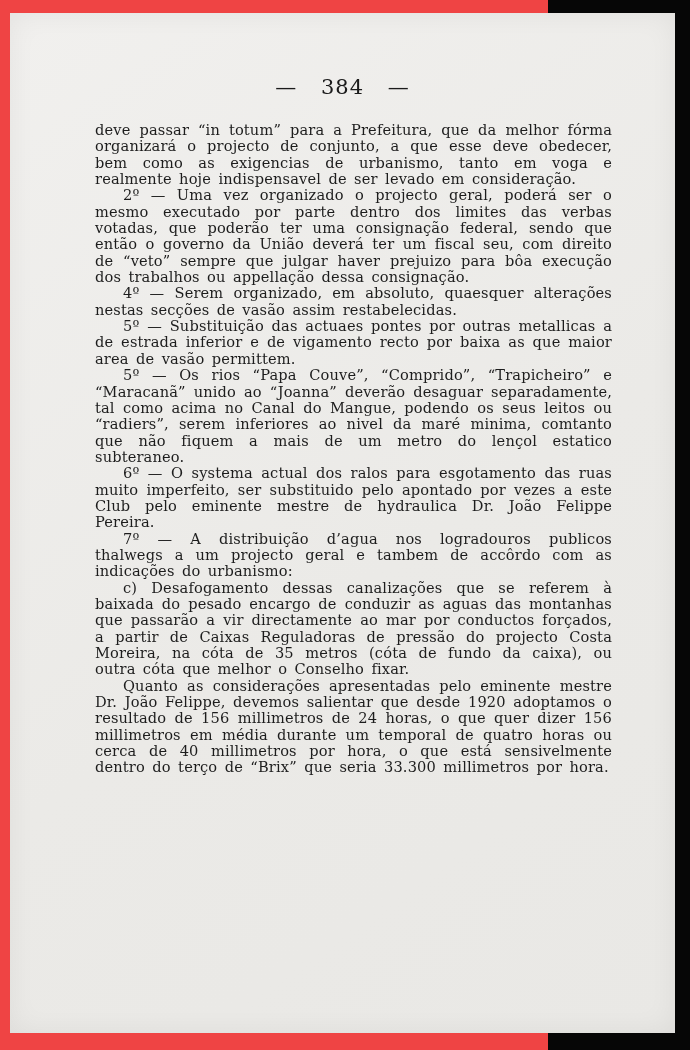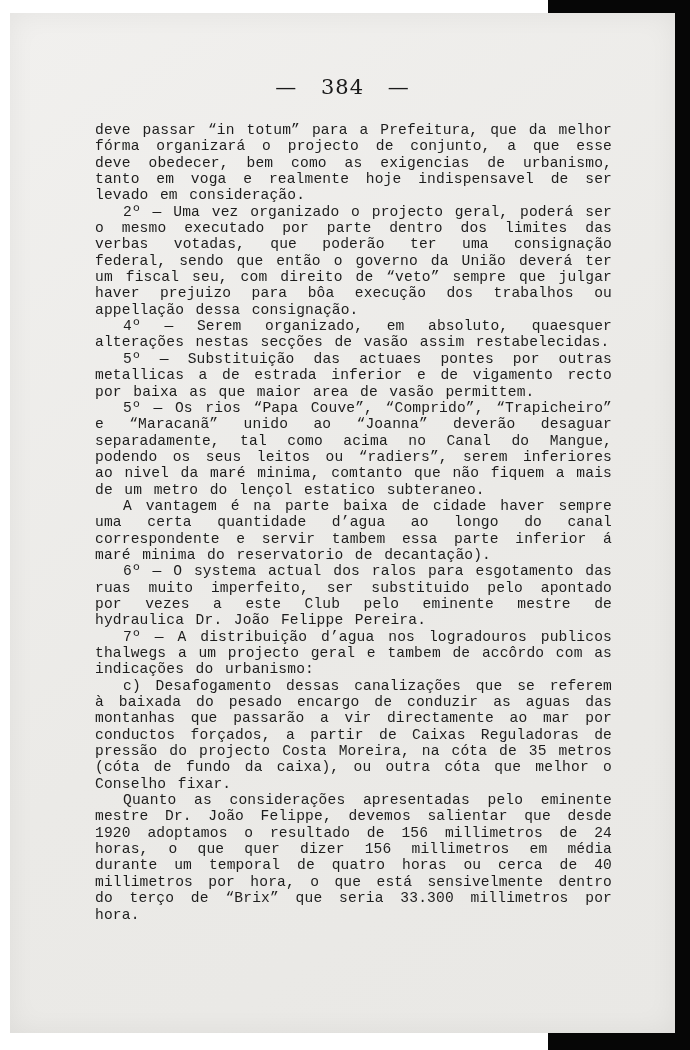--- a/index.html
+++ b/index.html
@@ -7,21 +7,21 @@
     width: 690px;
     height: 1050px;
     background: #060606;
     overflow: hidden;
     font-family: "DejaVu Serif", "Liberation Serif", serif;
   }
   .scan-frame {
     position: relative;
     width: 548px;
     height: 1050px;
-    background: #ffffff;
+    background: #ef4444;
   }
   .page {
     position: absolute;
     left: 10px;
     top: 13px;
     width: 665px;
     height: 1020px;
     background: linear-gradient(145deg, #f1f0ee 0%, #ebeae7 55%, #e9e8e5 100%);
     box-shadow: inset 0 0 28px rgba(0,0,0,0.06);
   }
@@ -29,21 +29,20 @@
     margin-top: 62px;
     text-align: center;
     font-size: 21px;
     color: #1b1b1b;
     word-spacing: 16px;
     letter-spacing: 1px;
   }
   .text-block {
     margin: 23px 81px 0 85px;
     width: 517px;
-    font-family: Liberation Mono, monospace;
   }
   .para {
     font-size: 14.6px;
     line-height: 16.35px;
     color: #1d1d1d;
     text-align: justify;
     text-indent: 28px;
     word-spacing: 2.6px;
     letter-spacing: 0.15px;
     text-justify: inter-word;
@@ -57,21 +56,20 @@
   <div class="page">
 
     <div class="page-number">— 384 —</div>
 
     <div class="text-block">
       <p class="para no-indent">deve passar “in totum” para a Prefeitura, que da melhor fórma organizará o projecto de conjunto, a que esse deve obedecer, bem como as exigencias de urbanismo, tanto em voga e realmente hoje indispensavel de ser levado em consideração.</p>
       <p class="para">2º — Uma vez organizado o projecto geral, poderá ser o mesmo executado por parte dentro dos limites das verbas votadas, que poderão ter uma consignação federal, sendo que então o governo da União deverá ter um fiscal seu, com direito de “veto” sempre que julgar haver prejuizo para bôa execução dos trabalhos ou appellação dessa consignação.</p>
       <p class="para">4º — Serem organizado, em absoluto, quaesquer alterações nestas secções de vasão assim restabelecidas.</p>
       <p class="para">5º — Substituição das actuaes pontes por outras metallicas a de estrada inferior e de vigamento recto por baixa as que maior area de vasão permittem.</p>
       <p class="para">5º — Os rios “Papa Couve”, “Comprido”, “Trapicheiro” e “Maracanã” unido ao “Joanna” deverão desaguar separadamente, tal como acima no Canal do Mangue, podendo os seus leitos ou “radiers”, serem inferiores ao nivel da maré minima, comtanto que não fiquem a mais de um metro do lençol estatico subteraneo.</p>
-      <p class="para">A vantagem é na parte baixa de cidade haver sempre uma certa quantidade d’agua ao longo do canal correspondente e servir tambem essa parte inferior á maré minima do reservatorio de decantação).</p>
       <p class="para">6º — O systema actual dos ralos para esgotamento das ruas muito imperfeito, ser substituido pelo apontado por vezes a este Club pelo eminente mestre de hydraulica Dr. João Felippe Pereira.</p>
       <p class="para">7º — A distribuição d’agua nos logradouros publicos thalwegs a um projecto geral e tambem de accôrdo com as indicações do urbanismo:</p>
       <p class="para">c) Desafogamento dessas canalizações que se referem à baixada do pesado encargo de conduzir as aguas das montanhas que passarão a vir directamente ao mar por conductos forçados, a partir de Caixas Reguladoras de pressão do projecto Costa Moreira, na cóta de 35 metros (cóta de fundo da caixa), ou outra cóta que melhor o Conselho fixar.</p>
       <p class="para">Quanto as considerações apresentadas pelo eminente mestre Dr. João Felippe, devemos salientar que desde 1920 adoptamos o resultado de 156 millimetros de 24 horas, o que quer dizer 156 millimetros em média durante um temporal de quatro horas ou cerca de 40 millimetros por hora, o que está sensivelmente dentro do terço de “Brix” que seria 33.300 millimetros por hora.</p>
     </div>
 
   </div>
 </div>
 
 </body></html>

